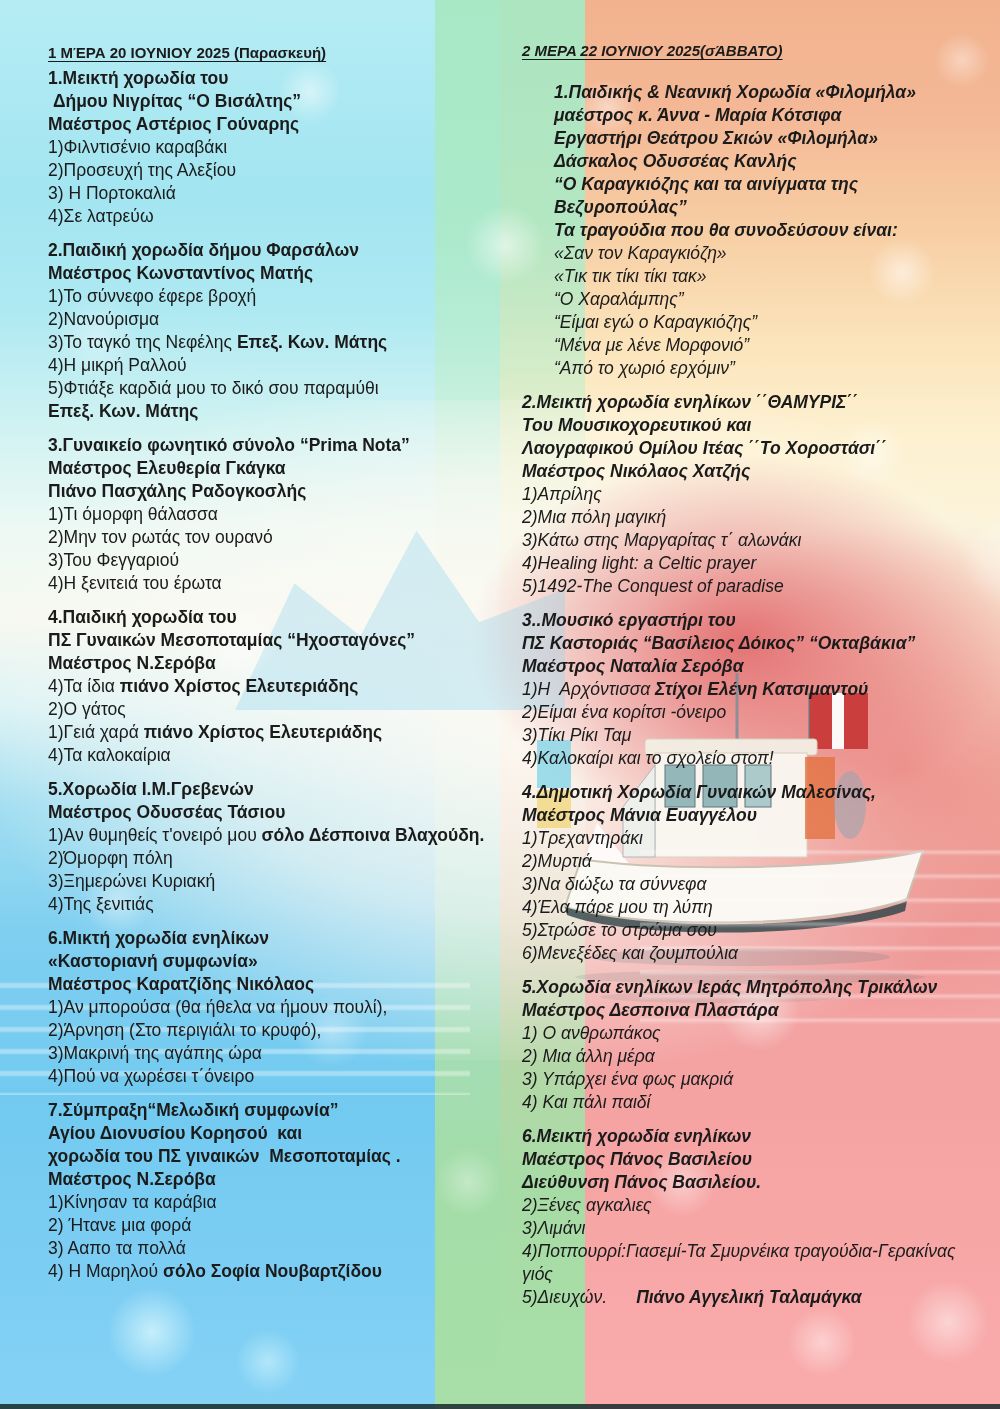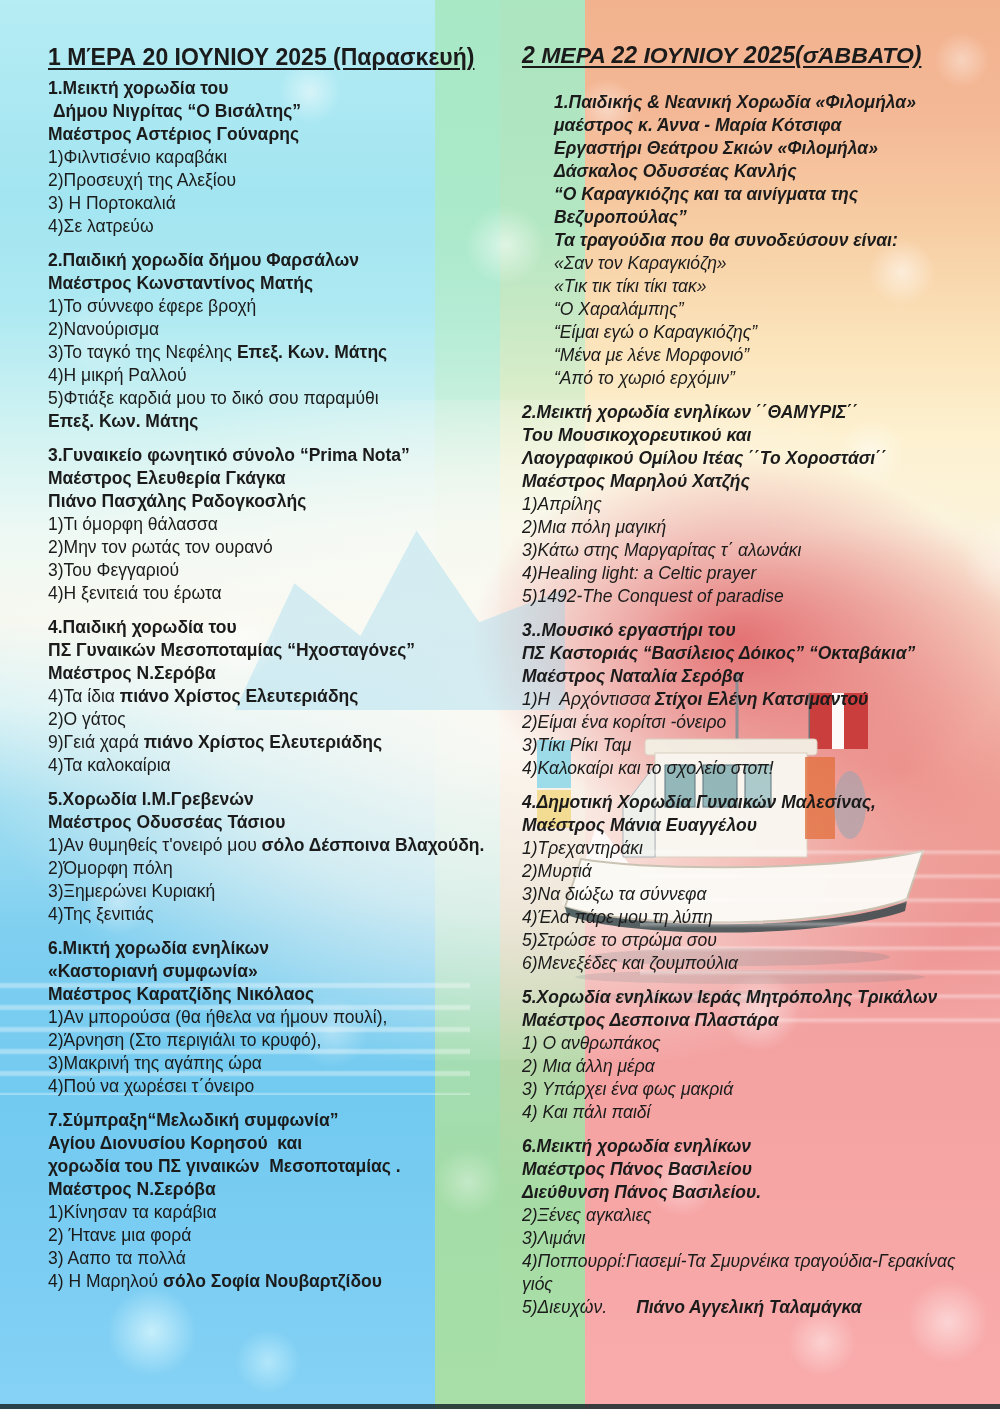--- a/index.html
+++ b/index.html
@@ -57,21 +57,21 @@
       radial-gradient(circle 50px at 682px 1182px,rgba(255,255,255,.45),rgba(255,255,255,0) 70%),
       radial-gradient(circle 58px at 948px 1322px,rgba(255,255,255,.5),rgba(255,255,255,0) 72%),
       radial-gradient(circle 50px at 822px 1342px,rgba(255,240,240,.55),rgba(255,240,240,0) 70%),
       radial-gradient(circle 48px at 468px 1182px,rgba(255,255,255,.35),rgba(255,255,255,0) 70%),
       radial-gradient(circle 65px at 1008px 560px,rgba(255,255,255,.4),rgba(255,255,255,0) 72%);}
   .bottom-edge{left:0;bottom:0;width:100%;height:5px;z-index:9;background:#18282a;opacity:.85;}
 
   .col{position:absolute;z-index:10;}
   #col-day1{left:48px;top:44px;width:448px;}
   #col-day2{left:522px;top:42px;width:468px;font-style:italic;}
-  .col-title{font-size:23px;font-weight:700;text-decoration:underline;text-underline-offset:3px;margin:0 0 6px 0;white-space:pre;}
+  .col-title{font-size:15px;font-weight:700;text-decoration:underline;text-underline-offset:3px;margin:0 0 6px 0;white-space:pre;}
   .section{margin-bottom:11px;}
   #col-day2 .section:first-of-type{margin-top:22px;margin-left:32px;}
   .line{font-size:17.5px;line-height:23px;white-space:pre-wrap;}
   .b{font-weight:700;}
 </style>
 </head>
 <body>
 
 <div class="layer bg-left"></div>
 <div class="layer bg-right"></div>
@@ -139,21 +139,21 @@
         <div class="line"><span>2)Μην τον ρωτάς τον ουρανό</span></div>
         <div class="line"><span>3)Του Φεγγαριού</span></div>
         <div class="line"><span>4)Η ξενιτειά του έρωτα</span></div>
       </div>
       <div class="section">
         <div class="line"><span class="b">4.Παιδική χορωδία του</span></div>
         <div class="line"><span class="b">ΠΣ Γυναικών Μεσοποταμίας “Ηχοσταγόνες”</span></div>
         <div class="line"><span class="b">Μαέστρος Ν.Σερόβα</span></div>
         <div class="line"><span>4)Τα ίδια </span><span class="b">πιάνο Χρίστος Ελευτεριάδης</span></div>
         <div class="line"><span>2)Ο γάτος</span></div>
-        <div class="line"><span>9)Γειά χαρά </span><span class="b">πιάνο Χρίστος Ελευτεριάδης</span></div>
+        <div class="line"><span>1)Γειά χαρά </span><span class="b">πιάνο Χρίστος Ελευτεριάδης</span></div>
         <div class="line"><span>4)Τα καλοκαίρια</span></div>
       </div>
       <div class="section">
         <div class="line"><span class="b">5.Χορωδία Ι.Μ.Γρεβενών</span></div>
         <div class="line"><span class="b">Μαέστρος Οδυσσέας Τάσιου</span></div>
         <div class="line"><span>1)Αν θυμηθείς τ'ονειρό μου </span><span class="b">σόλο Δέσποινα Βλαχούδη.</span></div>
         <div class="line"><span>2)Όμορφη πόλη</span></div>
         <div class="line"><span>3)Ξημερώνει Κυριακή</span></div>
         <div class="line"><span>4)Της ξενιτιάς</span></div>
       </div>
@@ -193,21 +193,21 @@
         <div class="line"><span>«Τικ τικ τίκι τίκι τακ»</span></div>
         <div class="line"><span>“Ο Χαραλάμπης”</span></div>
         <div class="line"><span>“Είμαι εγώ ο Καραγκιόζης”</span></div>
         <div class="line"><span>“Μένα με λένε Μορφονιό”</span></div>
         <div class="line"><span>“Από το χωριό ερχόμιν”</span></div>
       </div>
       <div class="section">
         <div class="line"><span class="b">2.Μεικτή χορωδία ενηλίκων ΄΄ΘΑΜΥΡΙΣ΄΄</span></div>
         <div class="line"><span class="b">Του Μουσικοχορευτικού και</span></div>
         <div class="line"><span class="b">Λαογραφικού Ομίλου Ιτέας ΄΄Το Χοροστάσι΄΄</span></div>
-        <div class="line"><span class="b">Μαέστρος Μαρηλού Χατζής</span></div>
+        <div class="line"><span class="b">Μαέστρος Νικόλαος Χατζής</span></div>
         <div class="line"><span>1)Απρίλης</span></div>
         <div class="line"><span>2)Μια πόλη μαγική</span></div>
         <div class="line"><span>3)Κάτω στης Μαργαρίτας τ΄ αλωνάκι</span></div>
         <div class="line"><span>4)Healing light: a Celtic prayer</span></div>
         <div class="line"><span>5)1492-The Conquest of paradise</span></div>
       </div>
       <div class="section">
         <div class="line"><span class="b">3..Μουσικό εργαστήρι του</span></div>
         <div class="line"><span class="b">ΠΣ Καστοριάς “Βασίλειος Δόικος” “Οκταβάκια”</span></div>
         <div class="line"><span class="b">Μαέστρος Ναταλία Σερόβα</span></div>

